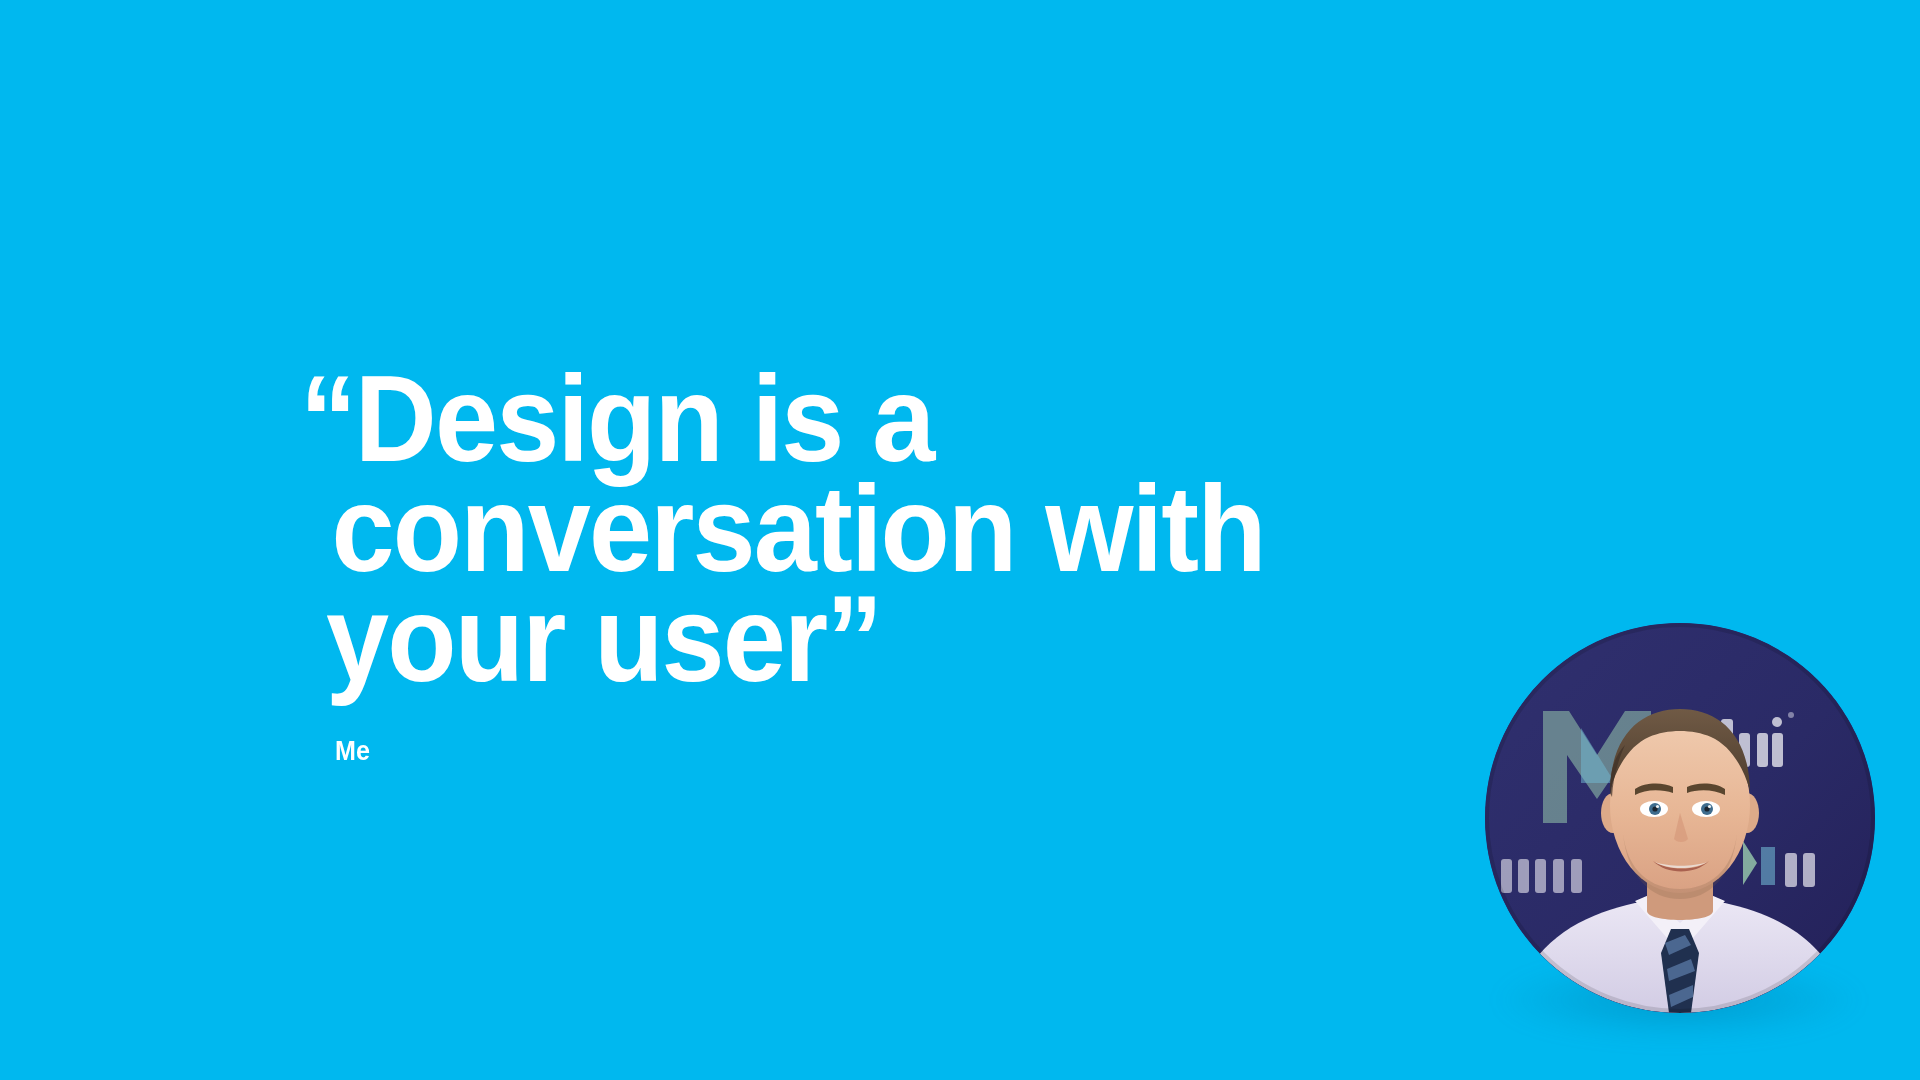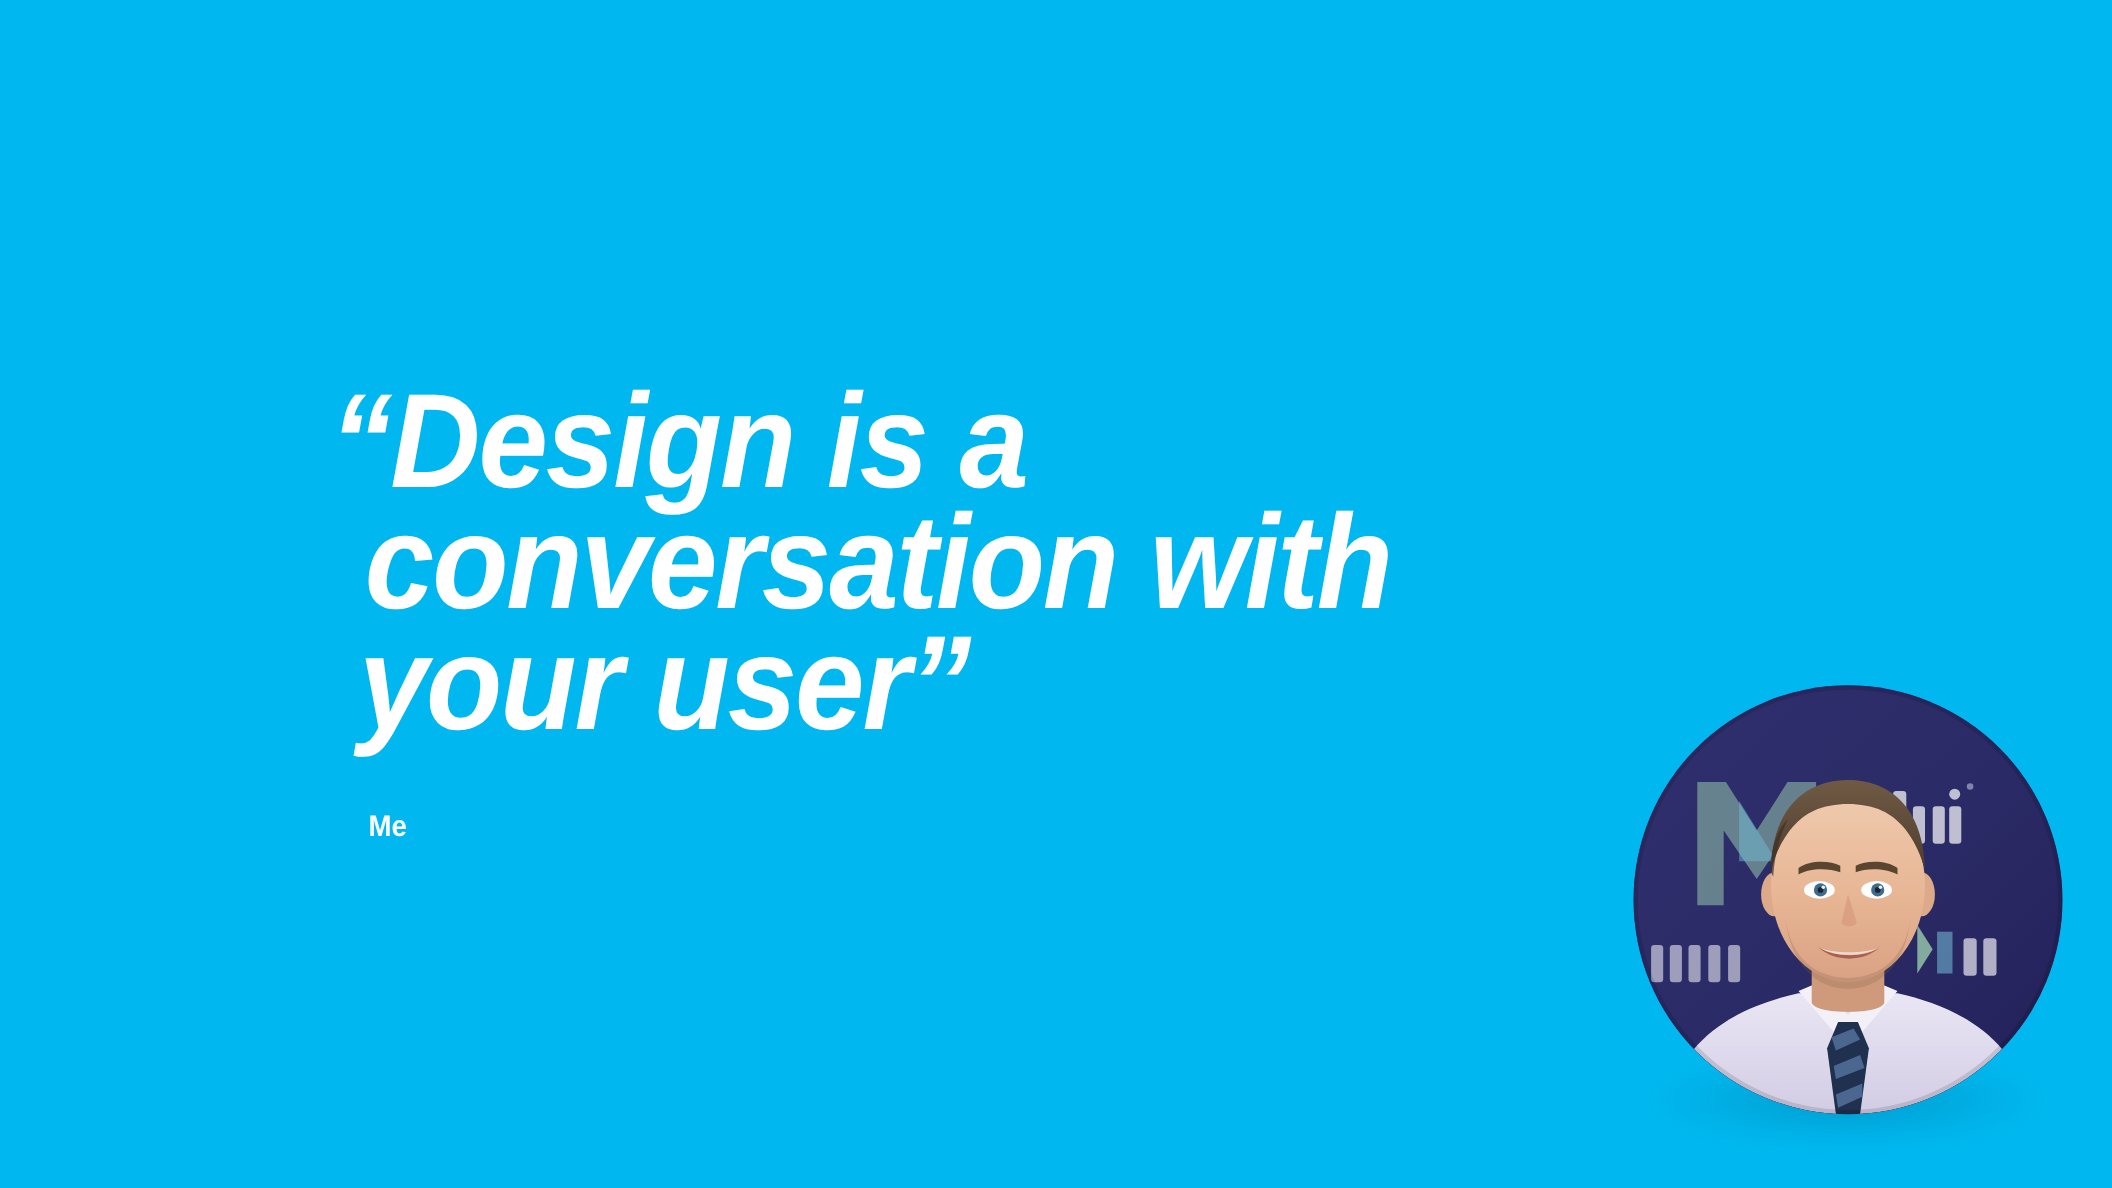--- a/index.html
+++ b/index.html
@@ -17,23 +17,22 @@
     width: 1920px;
     height: 1080px;
     overflow: hidden;
     background: #00b8ef;
   }
 
   
   #quote-block {
     position: absolute;
     left: 300px;
-    top: 346px;
+    top: 364px;
     width: 1180px;
-    font-style: italic;
   }
 
   .quote-line {
     color: #ffffff;
     font-family: "Liberation Sans", sans-serif;
     font-weight: 700;
     font-size: 122px;
     line-height: 110px;
     letter-spacing: -2px;
     white-space: nowrap;

